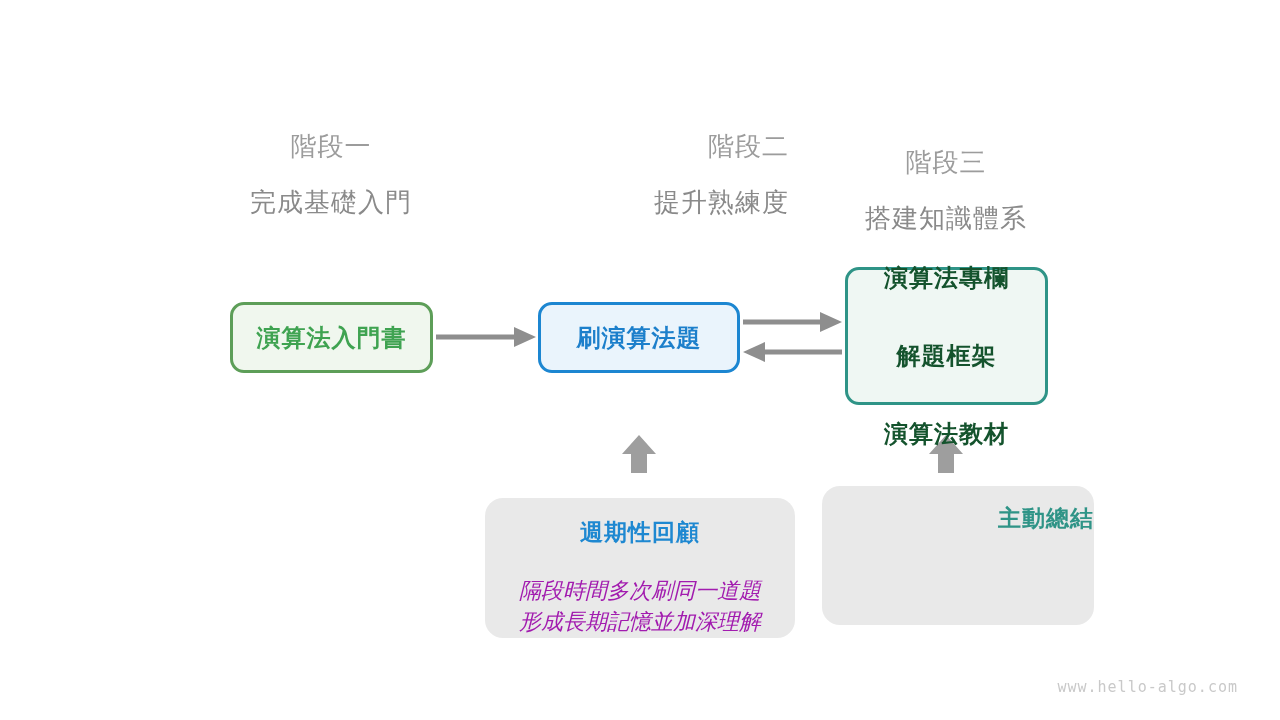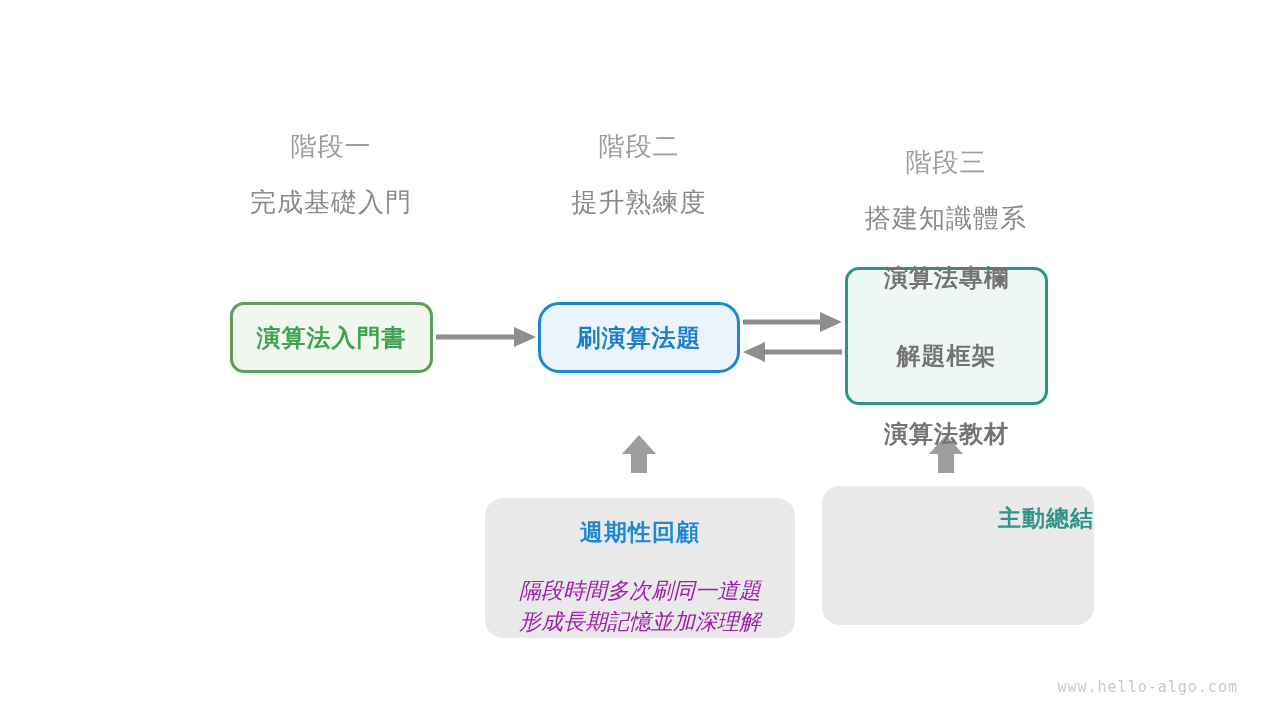--- a/index.html
+++ b/index.html
@@ -8,35 +8,35 @@
     font-family:"Liberation Sans","DejaVu Sans",sans-serif;
     position:relative;
   }
   .canvas{position:absolute;left:0;top:0;width:1280px;height:720px;}
 
   
   .stage{position:absolute;width:300px;text-align:center;}
   .stage-label{font-size:26px;color:#9c9c9c;font-weight:400;letter-spacing:1px;}
   .stage-subtitle{font-size:26px;color:#8a8a8a;font-weight:400;margin-top:21px;letter-spacing:1px;}
   #stage1{left:181px;top:129px;}
-  #stage2{left:489px;top:129px;}
+  #stage2{left:489px;top:129px;text-align:right;}
   #stage3{left:796px;top:129px;margin-top:16px;}
 
   
   .node{
     position:absolute;border-radius:14px;border:3px solid;
     display:flex;flex-direction:column;align-items:center;justify-content:center;
     box-sizing:border-box;text-align:center;
   }
   .node-green{left:230px;top:302px;width:203px;height:71px;border-color:#5d9e58;background:#f0f7ee;}
   .node-green .node-label{color:#3fa351;text-align:right;}
-  .node-blue{left:538px;top:302px;width:202px;height:71px;border-color:#1c86d1;background:#eaf4fc;border-radius:21px;}
+  .node-blue{left:538px;top:302px;width:202px;height:71px;border-color:#1c86d1;background:#eaf4fc;}
   .node-blue .node-label{color:#1c7fcb;}
   .node-teal{left:845px;top:267px;width:203px;height:138px;border-color:#2f9487;background:#eff7f3;}
-  .node-teal .node-label{color:#737373;margin-top:40px;}
+  .node-teal .node-label{color:#14532d;margin-top:40px;}
   .node-label{font-size:24px;font-weight:700;line-height:38px;letter-spacing:1px;}
 
   
   .note{
     position:absolute;background:#e9e9e9;border-radius:18px;
     display:flex;flex-direction:column;align-items:center;
     box-sizing:border-box;text-align:center;
   }
   #note1{left:485px;top:498px;width:310px;height:140px;padding-top:17px;justify-content:center;}
   #note2{left:822px;top:486px;width:272px;height:139px;padding-top:17px;align-items:flex-end;}

